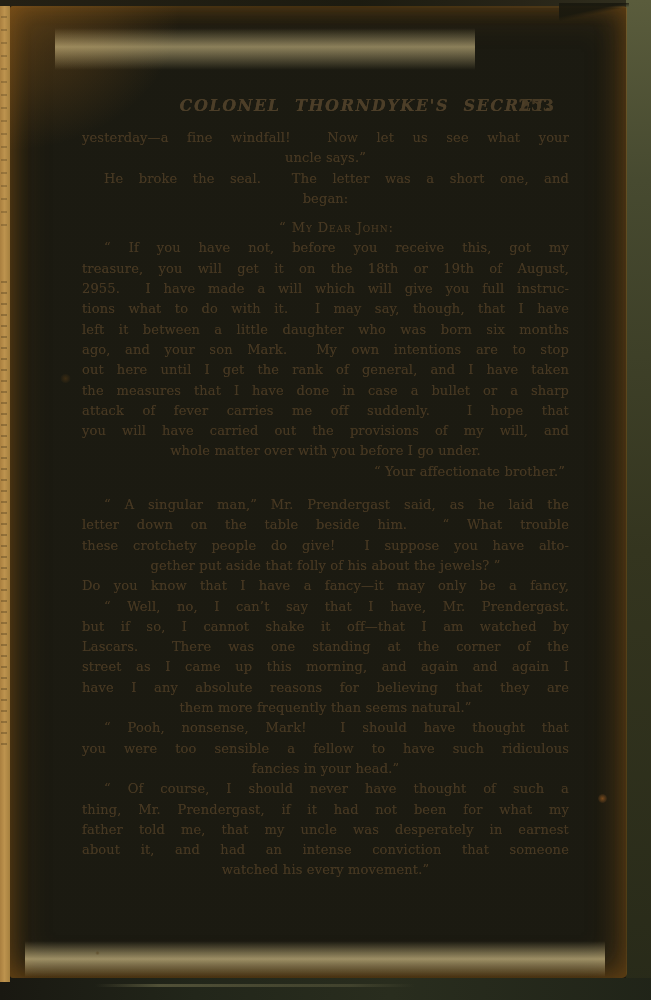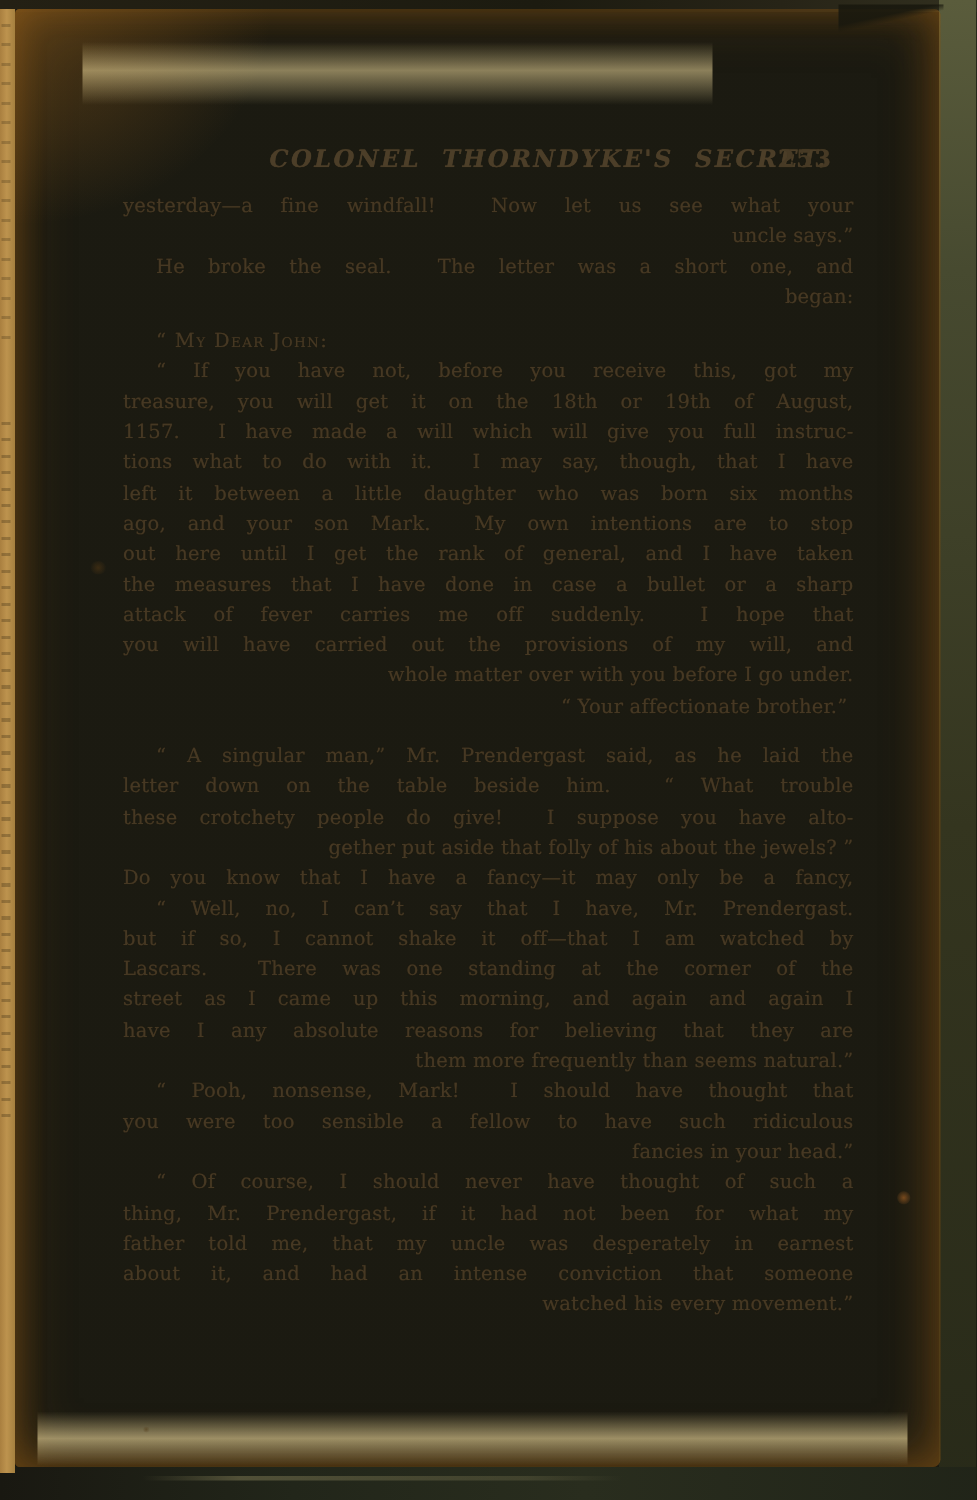--- a/index.html
+++ b/index.html
@@ -74,22 +74,22 @@
 
   
   .text-block{
     position:absolute;left:72px;top:122px;width:487px;
     font-size:13px;line-height:20.3px;color:#463823;
     text-shadow:0 0 .6px rgba(62,48,26,.85);
     letter-spacing:.15px;}
   .line{white-space:pre-wrap;min-height:20.3px;}
   .line.j {text-align:justify;text-align-last:justify;}
   .line.ij{text-align:justify;text-align-last:justify;text-indent:22px;}
-  .line.e {text-align:right;}
-  .line.isc{text-align:left;text-indent:22px;font-variant:small-caps;letter-spacing:.9px;}
+  .line.e {text-align:center;}
+  .line.isc{text-align:center;text-indent:22px;font-variant:small-caps;letter-spacing:.9px;}
   .line.r {text-align:right;padding-right:4px;}
 </style>
 </head>
 <body>
 
 <div class="scene">
 
   <div class="backdrop-top"></div>
   <div class="backdrop-right"></div>
   <div class="backdrop-bottom">
@@ -115,21 +115,21 @@
     </div>
 
     <div class="text-block">
         <div class="line j">yesterday—a fine windfall!  Now let us see what your</div>
         <div class="line e">uncle says.”</div>
         <div class="line ij">He broke the seal.  The letter was a short one, and</div>
         <div class="line e">began:</div>
         <div class="line isc" style="margin-top: 9px;">“ My Dear John:</div>
         <div class="line ij">“ If you have not, before you receive this, got my</div>
         <div class="line j">treasure, you will get it on the 18th or 19th of August,</div>
-        <div class="line j">1157.  I have made a will which will give you full instruc-</div>
+        <div class="line j">2955.  I have made a will which will give you full instruc-</div>
         <div class="line j">tions what to do with it.  I may say, though, that I have</div>
         <div class="line j">left it between a little daughter who was born six months</div>
         <div class="line j">ago, and your son Mark.  My own intentions are to stop</div>
         <div class="line j">out here until I get the rank of general, and I have taken</div>
         <div class="line j">the measures that I have done in case a bullet or a sharp</div>
         <div class="line j">attack of fever carries me off suddenly.  I hope that</div>
         <div class="line j">you will have carried out the provisions of my will, and</div>
         <div class="line e">whole matter over with you before I go under.</div>
         <div class="line r">“ Your affectionate brother.”</div>
         <div class="line ij" style="margin-top: 13px;">“ A singular man,” Mr. Prendergast said, as he laid the</div>

